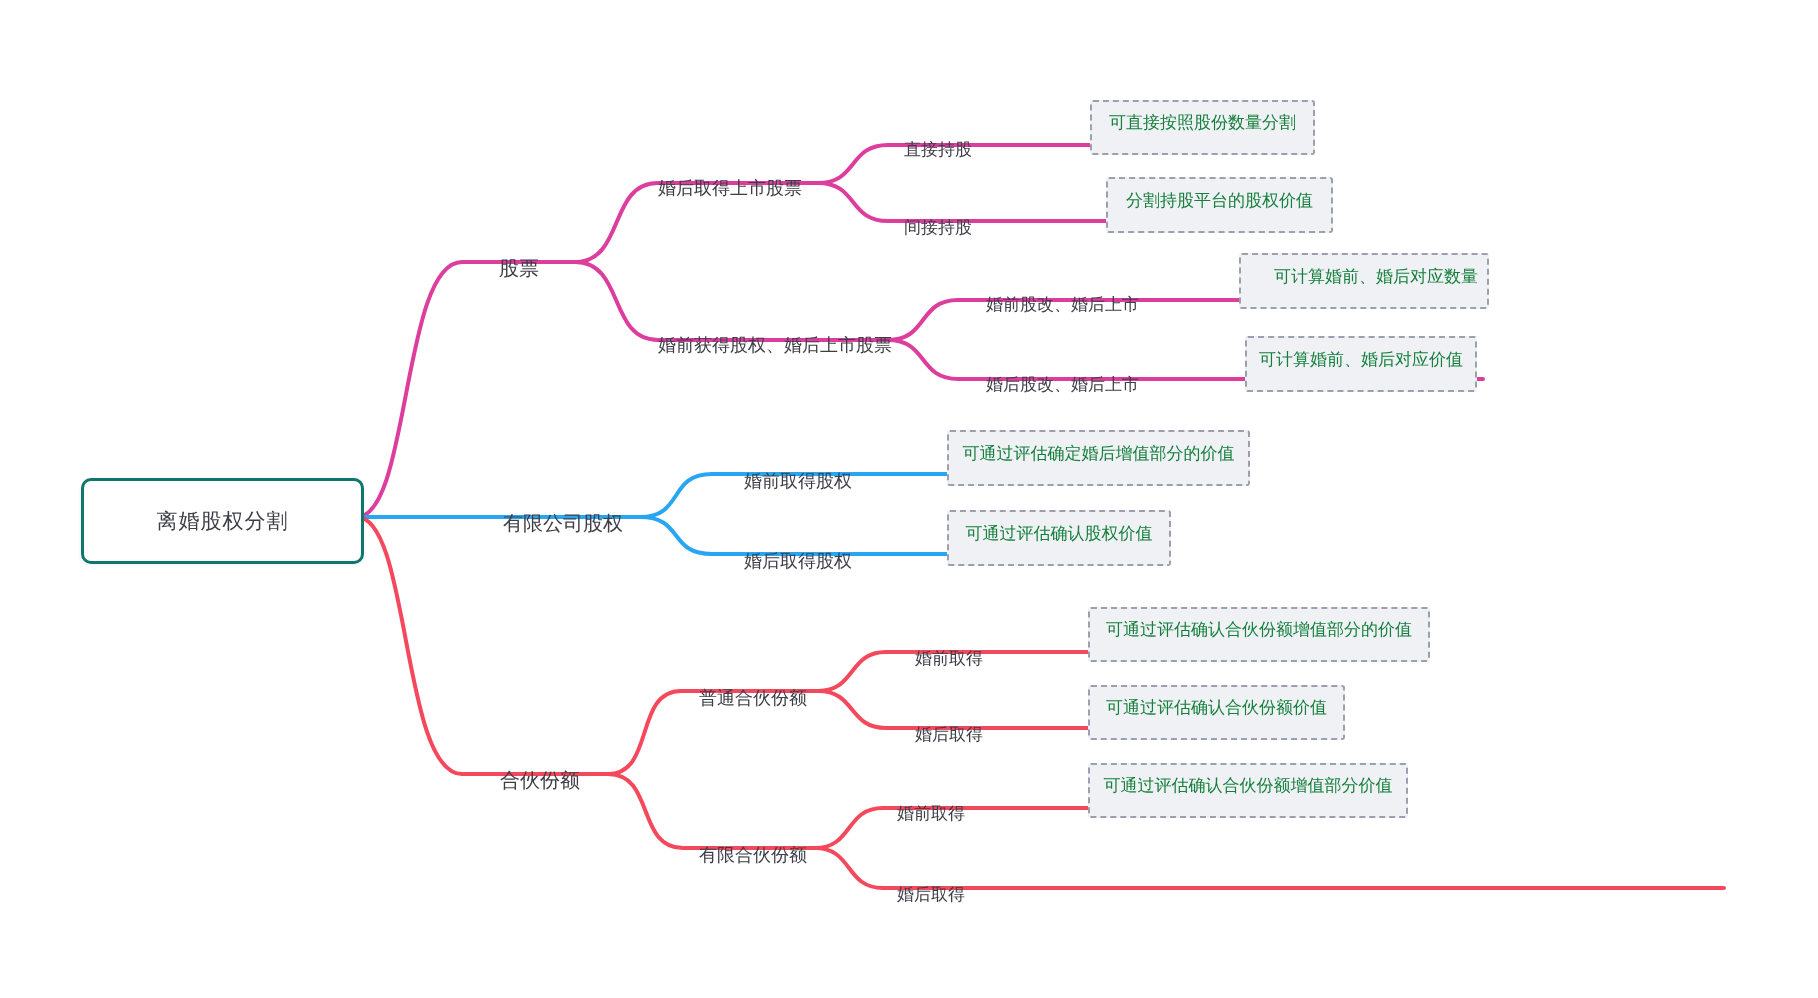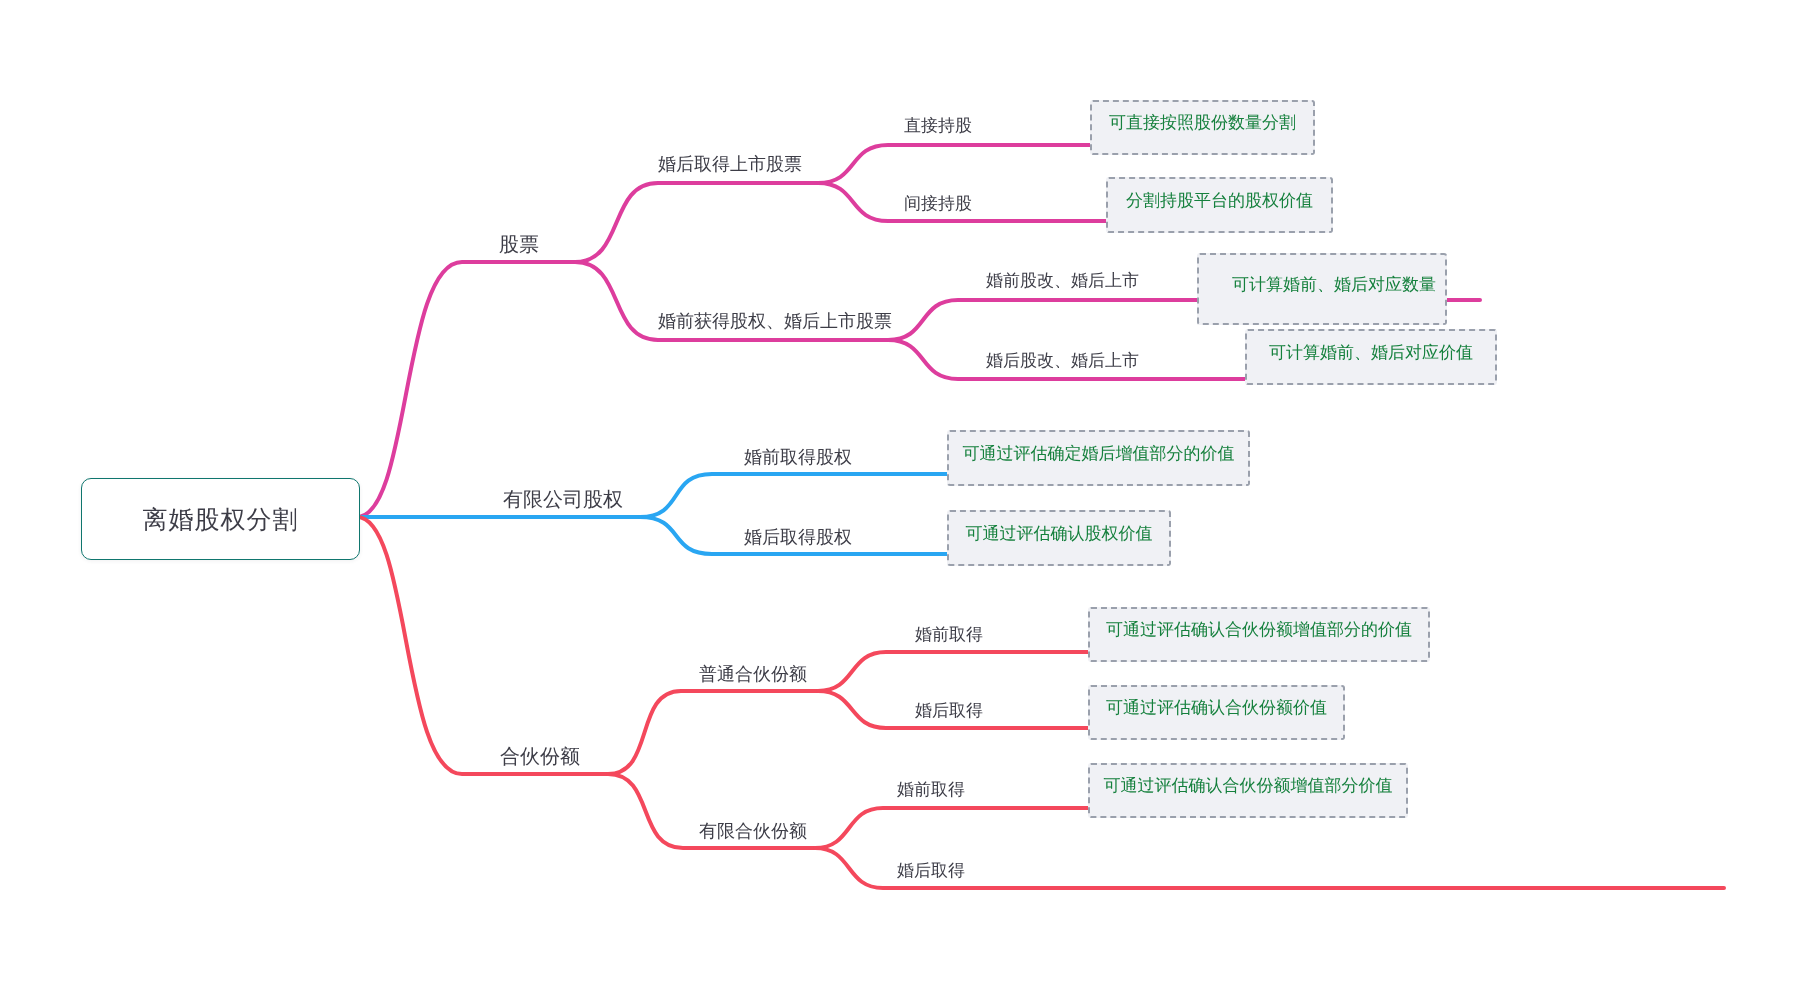--- a/index.html
+++ b/index.html
@@ -11,27 +11,27 @@
     overflow:hidden;
   }
   svg.connectors{position:absolute;left:0;top:0;}
   path.link{fill:none;stroke-width:4;stroke-linecap:round;}
   path.pink{stroke:#dd3d9d;}
   path.blue{stroke:#29a6f2;}
   path.red{stroke:#f4485c;}
 
   .root-box{
     position:absolute;left:81px;top:478px;width:277px;height:80px;
-    background:#ffffff;border:1px solid #0f766e;border-radius:10px;
+    background:#ffffff;border:3px solid #0f766e;border-radius:10px;
     box-shadow:0 1px 4px rgba(40,40,60,.07);
     display:flex;align-items:center;justify-content:center;
-    font-size:25px;color:#3d3d47;letter-spacing:1px;
+    font-size:21px;color:#3d3d47;letter-spacing:1px;
   }
   .node-label{
-    position:absolute;color:#3d3d47;white-space:nowrap;line-height:22px;
+    position:absolute;color:#3d3d47;white-space:nowrap;line-height:22px;margin-top:24px;
   }
   .lv1{font-size:20px;}
   .lv2{font-size:18px;}
   .lv3{font-size:17px;}
   .result-box{
     position:absolute;
     background:#f0f1f5;border:2px dashed #9aa0ac;border-radius:3px;
     display:flex;align-items:center;justify-content:center;
     padding:0 8px 10px 8px;box-sizing:border-box;
     font-size:17px;color:#15803d;white-space:nowrap;
@@ -82,21 +82,21 @@
   <div class="node-label lv3" style="left:904px;top:193px;">间接持股</div>
   <div class="node-label lv3" style="left:986px;top:270px;">婚前股改、婚后上市</div>
   <div class="node-label lv3" style="left:986px;top:350px;">婚后股改、婚后上市</div>
   <div class="node-label lv3" style="left:915px;top:624px;">婚前取得</div>
   <div class="node-label lv3" style="left:915px;top:700px;">婚后取得</div>
   <div class="node-label lv3" style="left:897px;top:779px;">婚前取得</div>
   <div class="node-label lv3" style="left:897px;top:860px;">婚后取得</div>
 
   <div class="result-box" style="left:1090px;top:100px;width:225px;height:55px;">可直接按照股份数量分割</div>
   <div class="result-box" style="left:1090px;top:177px;width:227px;height:56px;margin-left:16px;">分割持股平台的股权价值</div>
-  <div class="result-box" style="left:1197px;top:253px;width:250px;height:72px;padding-left:32px;">可计算婚前、婚后对应数量</div>
-  <div class="result-box" style="left:1245px;top:329px;width:252px;height:56px;">可计算婚前、婚后对应价值</div>
+  <div class="result-box" style="left:1239px;top:253px;width:250px;height:56px;padding-left:32px;">可计算婚前、婚后对应数量</div>
+  <div class="result-box" style="left:1245px;top:336px;width:232px;height:56px;">可计算婚前、婚后对应价值</div>
   <div class="result-box" style="left:947px;top:430px;width:303px;height:56px;">可通过评估确定婚后增值部分的价值</div>
   <div class="result-box" style="left:947px;top:510px;width:224px;height:56px;">可通过评估确认股权价值</div>
   <div class="result-box" style="left:1088px;top:607px;width:342px;height:55px;">可通过评估确认合伙份额增值部分的价值</div>
   <div class="result-box" style="left:1088px;top:685px;width:257px;height:55px;">可通过评估确认合伙份额价值</div>
   <div class="result-box" style="left:1088px;top:763px;width:320px;height:55px;">可通过评估确认合伙份额增值部分价值</div>
 
 </div>
 
 </body></html>

